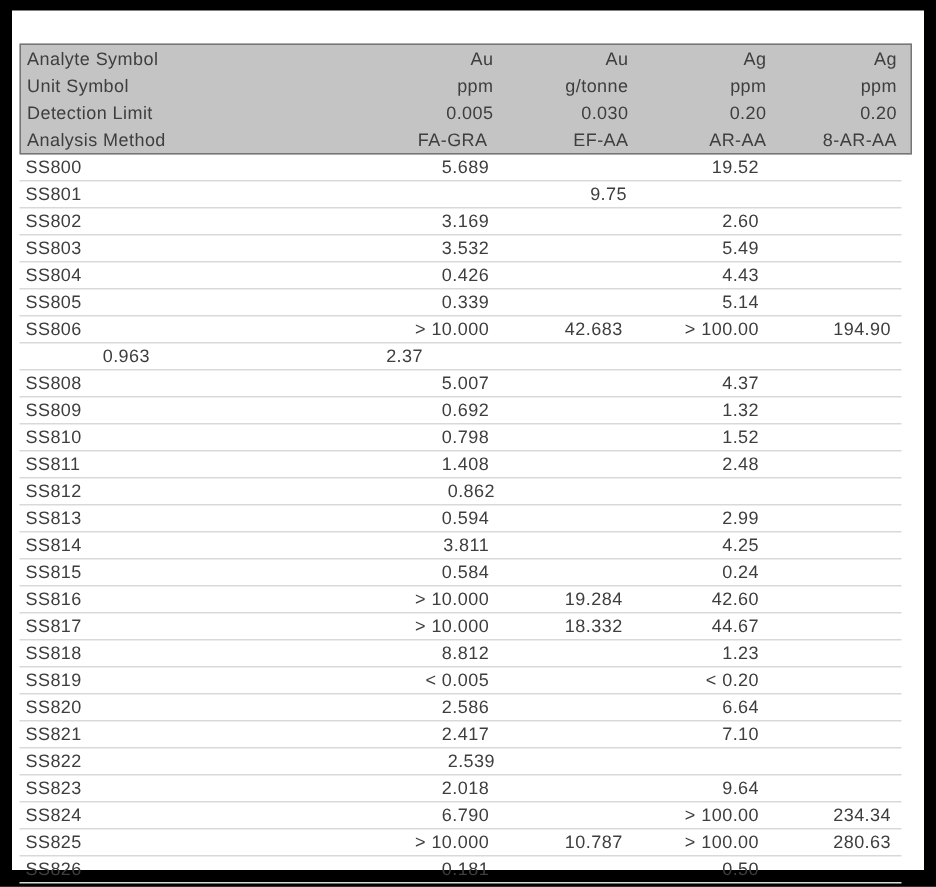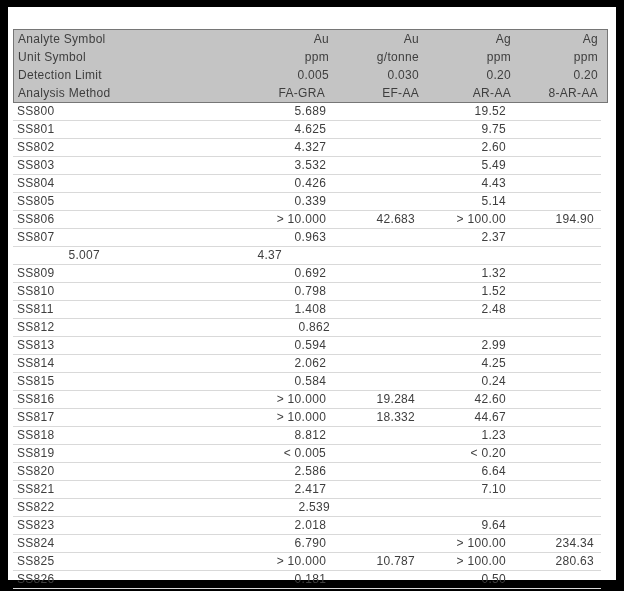--- a/index.html
+++ b/index.html
@@ -75,28 +75,27 @@
       <div class="body-block">
           <div class="brow">
             <span class="cell label-cell">SS800</span>
             <span class="cell val v0">5.689</span>
             <span class="cell val v1"></span>
             <span class="cell val v2">19.52</span>
             <span class="cell val v3"></span>
           </div>
           <div class="brow">
             <span class="cell label-cell">SS801</span>
-            <span class="cell val v0">4.625</span>
             <span class="cell val v1"></span>
             <span class="cell val v2">9.75</span>
             <span class="cell val v3"></span>
           </div>
           <div class="brow">
             <span class="cell label-cell">SS802</span>
-            <span class="cell val v0">4.327</span>
+            <span class="cell val v0">3.169</span>
             <span class="cell val v1"></span>
             <span class="cell val v2">2.60</span>
             <span class="cell val v3"></span>
           </div>
           <div class="brow">
             <span class="cell label-cell">SS803</span>
             <span class="cell val v0">3.532</span>
             <span class="cell val v1"></span>
             <span class="cell val v2">5.49</span>
             <span class="cell val v3"></span>
@@ -116,27 +115,27 @@
             <span class="cell val v3"></span>
           </div>
           <div class="brow">
             <span class="cell label-cell">SS806</span>
             <span class="cell val v0">&gt; 10.000</span>
             <span class="cell val v1">42.683</span>
             <span class="cell val v2">&gt; 100.00</span>
             <span class="cell val v3">194.90</span>
           </div>
           <div class="brow">
-            <span class="cell label-cell">SS807</span>
             <span class="cell val v0">0.963</span>
             <span class="cell val v1"></span>
             <span class="cell val v2">2.37</span>
             <span class="cell val v3"></span>
           </div>
           <div class="brow">
+            <span class="cell label-cell">SS808</span>
             <span class="cell val v0">5.007</span>
             <span class="cell val v1"></span>
             <span class="cell val v2">4.37</span>
             <span class="cell val v3"></span>
           </div>
           <div class="brow">
             <span class="cell label-cell">SS809</span>
             <span class="cell val v0">0.692</span>
             <span class="cell val v1"></span>
             <span class="cell val v2">1.32</span>
@@ -164,21 +163,21 @@
           </div>
           <div class="brow">
             <span class="cell label-cell">SS813</span>
             <span class="cell val v0">0.594</span>
             <span class="cell val v1"></span>
             <span class="cell val v2">2.99</span>
             <span class="cell val v3"></span>
           </div>
           <div class="brow">
             <span class="cell label-cell">SS814</span>
-            <span class="cell val v0">2.062</span>
+            <span class="cell val v0">3.811</span>
             <span class="cell val v1"></span>
             <span class="cell val v2">4.25</span>
             <span class="cell val v3"></span>
           </div>
           <div class="brow">
             <span class="cell label-cell">SS815</span>
             <span class="cell val v0">0.584</span>
             <span class="cell val v1"></span>
             <span class="cell val v2">0.24</span>
             <span class="cell val v3"></span>

